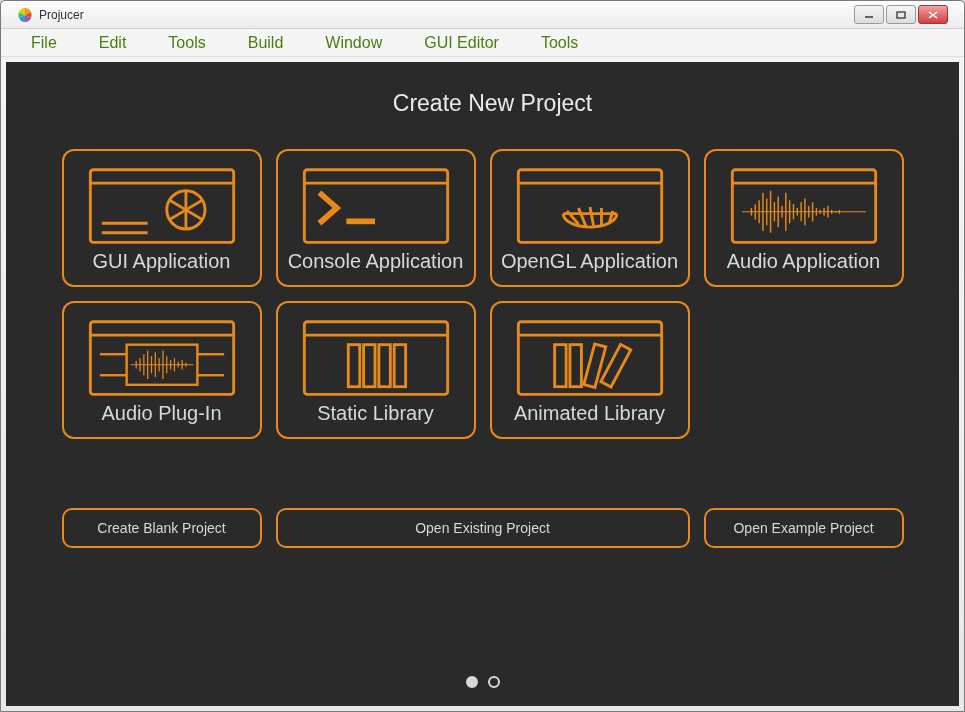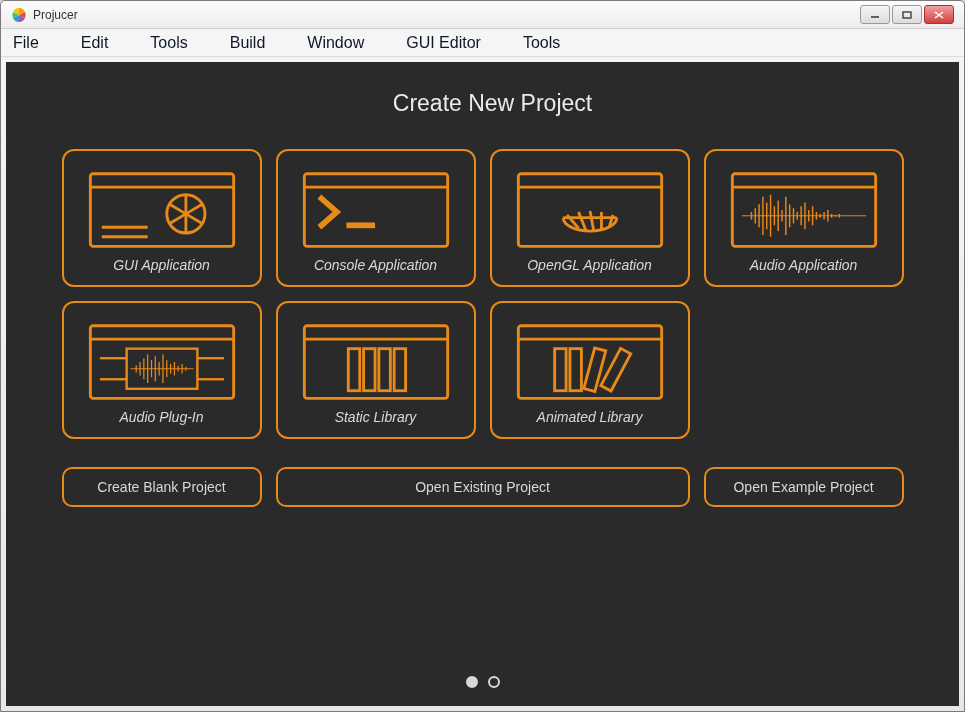--- a/index.html
+++ b/index.html
@@ -18,21 +18,21 @@
   border-radius: 5px 5px 0 0;
   display: flex;
   flex-direction: column;
 }
 .title-bar {
   height: 28px;
   background: linear-gradient(to bottom, #fdfdfd 0%, #ececec 100%);
   border-bottom: 1px solid #d0d0d0;
   display: flex;
   align-items: center;
-  padding: 0 10px;
+  padding: 0 16px;
   border-radius: 5px 5px 0 0;
 }
 .title-bar .app-icon {
   width: 16px; height: 16px; margin-right: 6px;
 }
 .title-bar .title-text {
   font-size: 12px; color: #333; flex: 1;
 }
 .win-controls { display: flex; gap: 2px; }
 .win-btn {
@@ -47,24 +47,24 @@
 .win-btn.close {
   background: linear-gradient(to bottom, #f0a0a0, #d04040);
   color: #fff;
   border-color: #b03030;
 }
 .menu-bar {
   height: 28px;
   background: #f5f5f5;
   display: flex;
   align-items: center;
-  padding: 0 6px;
+  padding: 0 24px;
   gap: 30px;
   font-size: 16px;
-  color: #0f172a;
+  color: #4d7c0f;
   border-bottom: 1px solid #ddd;
 }
 .menu-item { cursor: pointer; padding: 4px 6px; }
 .content-area {
   flex: 1;
   background: #2a2a2a;
   margin: 5px;
   display: flex;
   flex-direction: column;
   align-items: center;
@@ -99,40 +99,40 @@
 .tile-icon {
   flex: 1;
   width: 100%;
   display: flex;
   align-items: center;
   justify-content: center;
   padding: 4px 10px 0;
 }
 .tile-label {
   color: #d8d8d8;
-  font-size: 14px;
+  font-size: 20px;
   text-align: center;
-  font-style: italic;
 }
 .action-row {
   display: flex;
   gap: 14px;
   width: 842px;
 }
 .action-btn {
   border: 2px solid #e88a1a;
   border-radius: 10px;
   height: 40px;
   display: flex;
   align-items: center;
   justify-content: center;
   color: #d8d8d8;
   font-size: 14px;
   cursor: pointer;
   background: #2a2a2a;
+  margin-top: 41px;
 }
 .action-btn.small { width: 200px; }
 .action-btn.large { flex: 1; }
 .pager {
   margin-top: auto;
   margin-bottom: 18px;
   display: flex;
   gap: 10px;
 }
 .pager-dot {

